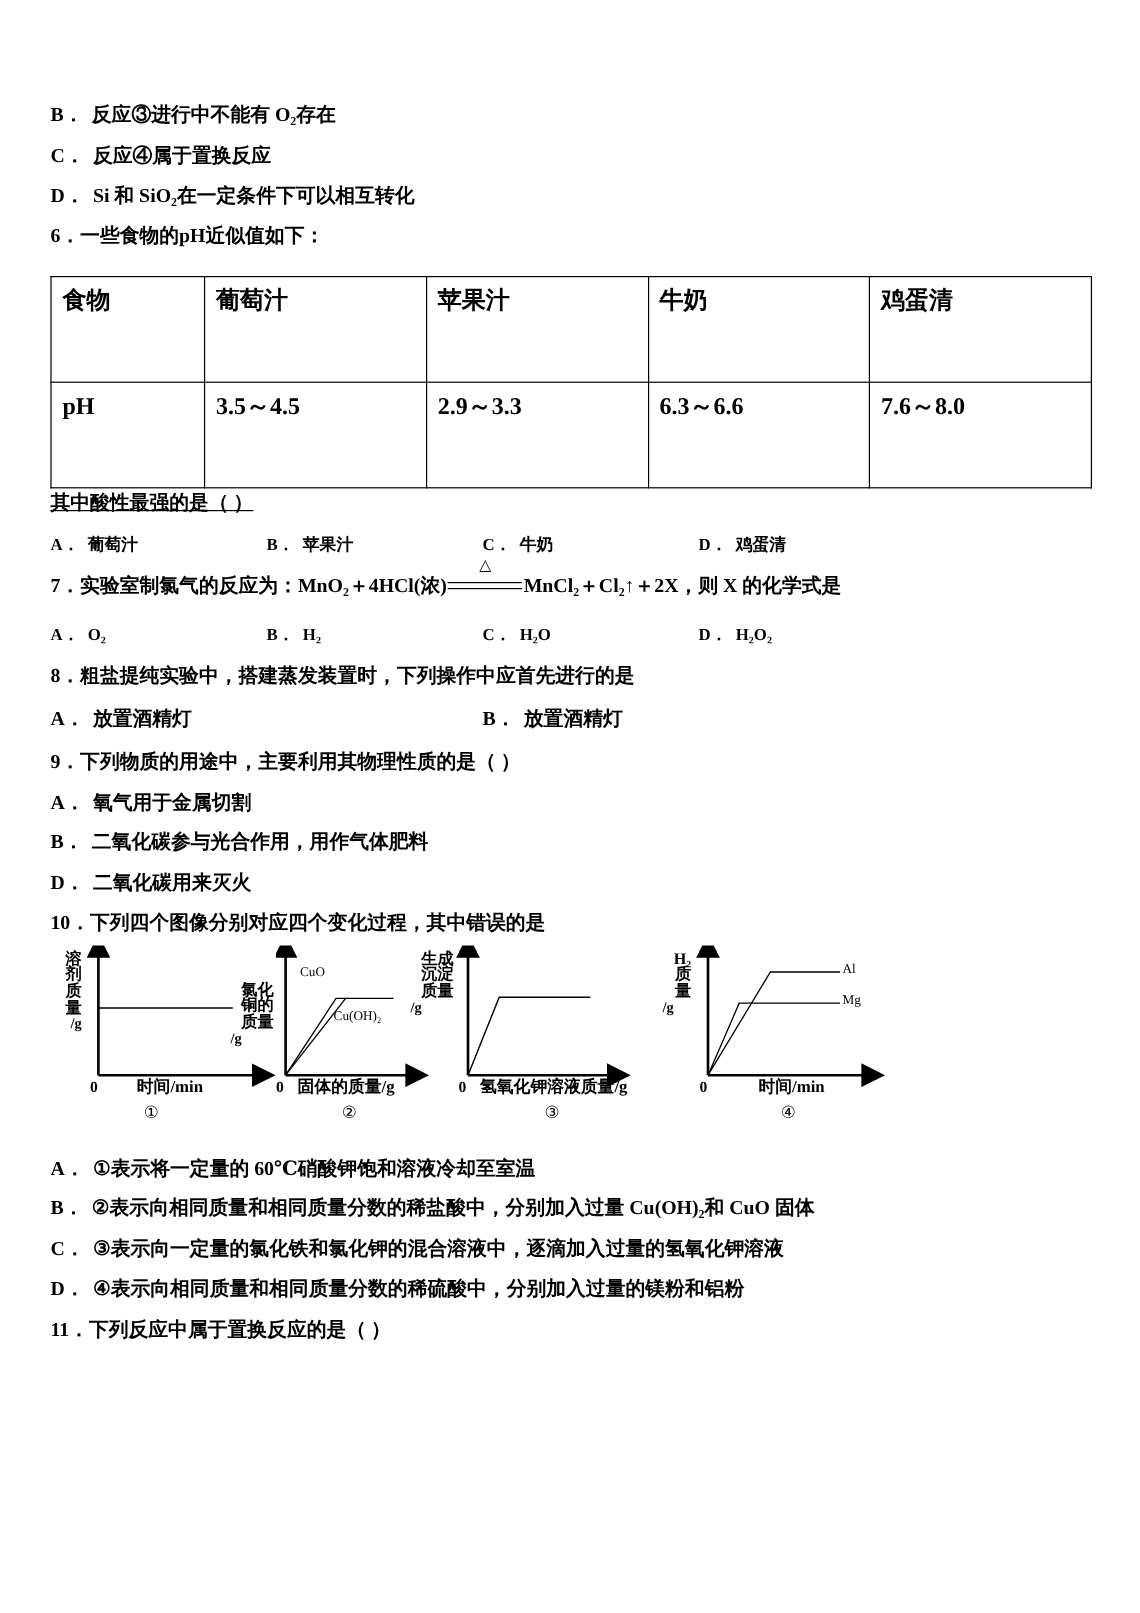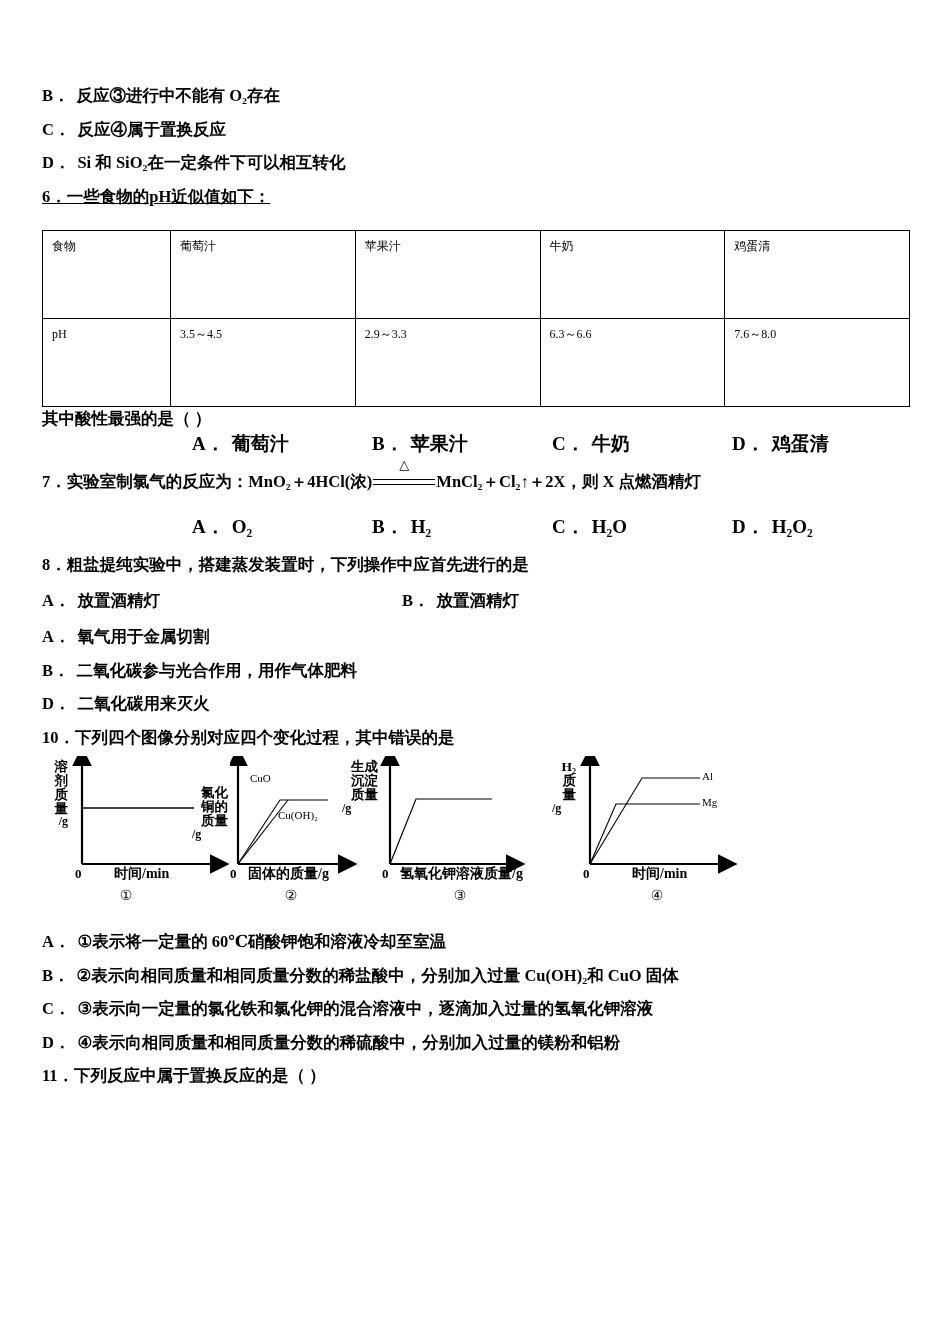--- a/index.html
+++ b/index.html
@@ -45,42 +45,41 @@
   .opt-row2 {
     font-size: 16.5px;
     font-weight: bold;
     margin: 0 0 17px 0;
     display: flex;
   }
   .opt-row2 > span:nth-child(1) { width: 360px; }
 
   
   .opt-row4 {
-    font-size: 19px;
+    font-size: 14px;
     font-weight: bold;
     margin: 0 0 17px 0;
     display: flex;
-    justify-content: flex-end;
   }
   .opt-row4 > span { width: 180px; }
 
   
   table.ph-table {
     border-collapse: collapse;
     width: 868px;
     margin: 6px 0 4px 0;
     table-layout: fixed;
   }
   table.ph-table td {
     border: 1.4px solid #000;
     padding: 9px 0 0 9px;
     height: 78px;
     vertical-align: top;
-    font-size: 12px;
-    font-weight: normal;
+    font-size: 20px;
+    font-weight: bold;
     line-height: 1.1;
     margin-left: 32px;
   }
   table.ph-table td.c0 { width: 118px; }
 
   
   .eqn { display: inline-block; white-space: nowrap; }
   .arrow-wrap {
     display: inline-block;
     position: relative;
@@ -158,21 +157,21 @@
     <div class="q-line">
       <span class="opt-label">B．</span><span>反应③进行中不能有 O₂存在</span>
     </div>
     <div class="q-line">
       <span class="opt-label">C．</span><span>反应④属于置换反应</span>
     </div>
     <div class="q-line">
       <span class="opt-label">D．</span><span>Si 和 SiO₂在一定条件下可以相互转化</span>
     </div>
 
-    <div class="q-line" style="margin-bottom:25px;text-decoration:underline;">
+    <div class="q-line" style="margin-bottom:25px;">
       <span>6．</span><span>一些食物的pH近似值如下：</span>
     </div>
 
     <table class="ph-table">
       <tbody>
           <tr>
         <td class="c0">食物</td>
         <td>葡萄汁</td>
         <td>苹果汁</td>
         <td>牛奶</td>
@@ -181,48 +180,51 @@
       <tr>
         <td class="c0">pH</td>
         <td>3.5～4.5</td>
         <td>2.9～3.3</td>
         <td>6.3～6.6</td>
         <td>7.6～8.0</td>
       </tr>
     </tbody>
       </table>
 
-    <div class="q-line" style="margin-bottom:3px;">其中酸性最强的是（ ）</div>
+    <div class="q-line" style="margin-bottom:17px;text-decoration:underline;">其中酸性最强的是（ ）</div>
 
     <div class="opt-row4">
       <span><span class="opt-label">A．</span><span>葡萄汁</span></span>
       <span><span class="opt-label">B．</span><span>苹果汁</span></span>
       <span><span class="opt-label">C．</span><span>牛奶</span></span>
       <span><span class="opt-label">D．</span><span>鸡蛋清</span></span>
     </div>
 
     <div class="q-line" style="margin-bottom:22px;">
-      <span>7．</span><span>实验室制氯气的反应为：</span><span class="eqn"><span>MnO₂＋4HCl(浓)</span><span class="arrow-wrap"><span class="cond">△</span><span class="bar bar1"></span><span class="bar bar2"></span></span><span>MnCl₂＋Cl₂↑＋2X</span></span><span>，则 X 点燃酒精灯</span>
+      <span>7．</span><span>实验室制氯气的反应为：</span><span class="eqn"><span>MnO₂＋4HCl(浓)</span><span class="arrow-wrap"><span class="cond">△</span><span class="bar bar1"></span><span class="bar bar2"></span></span><span>MnCl₂＋Cl₂↑＋2X</span></span><span>，则 X 的化学式是</span>
     </div>
 
     <div class="opt-row4">
       <span><span class="opt-label">A．</span><span>O₂</span></span>
       <span><span class="opt-label">B．</span><span>H₂</span></span>
       <span><span class="opt-label">C．</span><span>H₂O</span></span>
       <span><span class="opt-label">D．</span><span>H₂O₂</span></span>
     </div>
 
     <div class="q-line">
       <span>8．</span><span>粗盐提纯实验中，搭建蒸发装置时，下列操作中应首先进行的是</span>
     </div>
     <div class="opt-row2">
       <span><span class="opt-label">A．</span><span>放置酒精灯</span></span>
       <span><span class="opt-label">B．</span><span>放置酒精灯</span></span>
     </div>
 
+    <div class="q-line">
+      <span>9．</span><span>下列物质的用途中，主要利用其物理性质的是（ ）</span>
+    </div>
     <div class="q-line">
       <span class="opt-label">A．</span><span>氧气用于金属切割</span>
     </div>
     <div class="q-line">
       <span class="opt-label">B．</span><span>二氧化碳参与光合作用，用作气体肥料</span>
     </div>
     <div class="q-line">
       <span class="opt-label">D．</span><span>二氧化碳用来灭火</span>
     </div>
 

